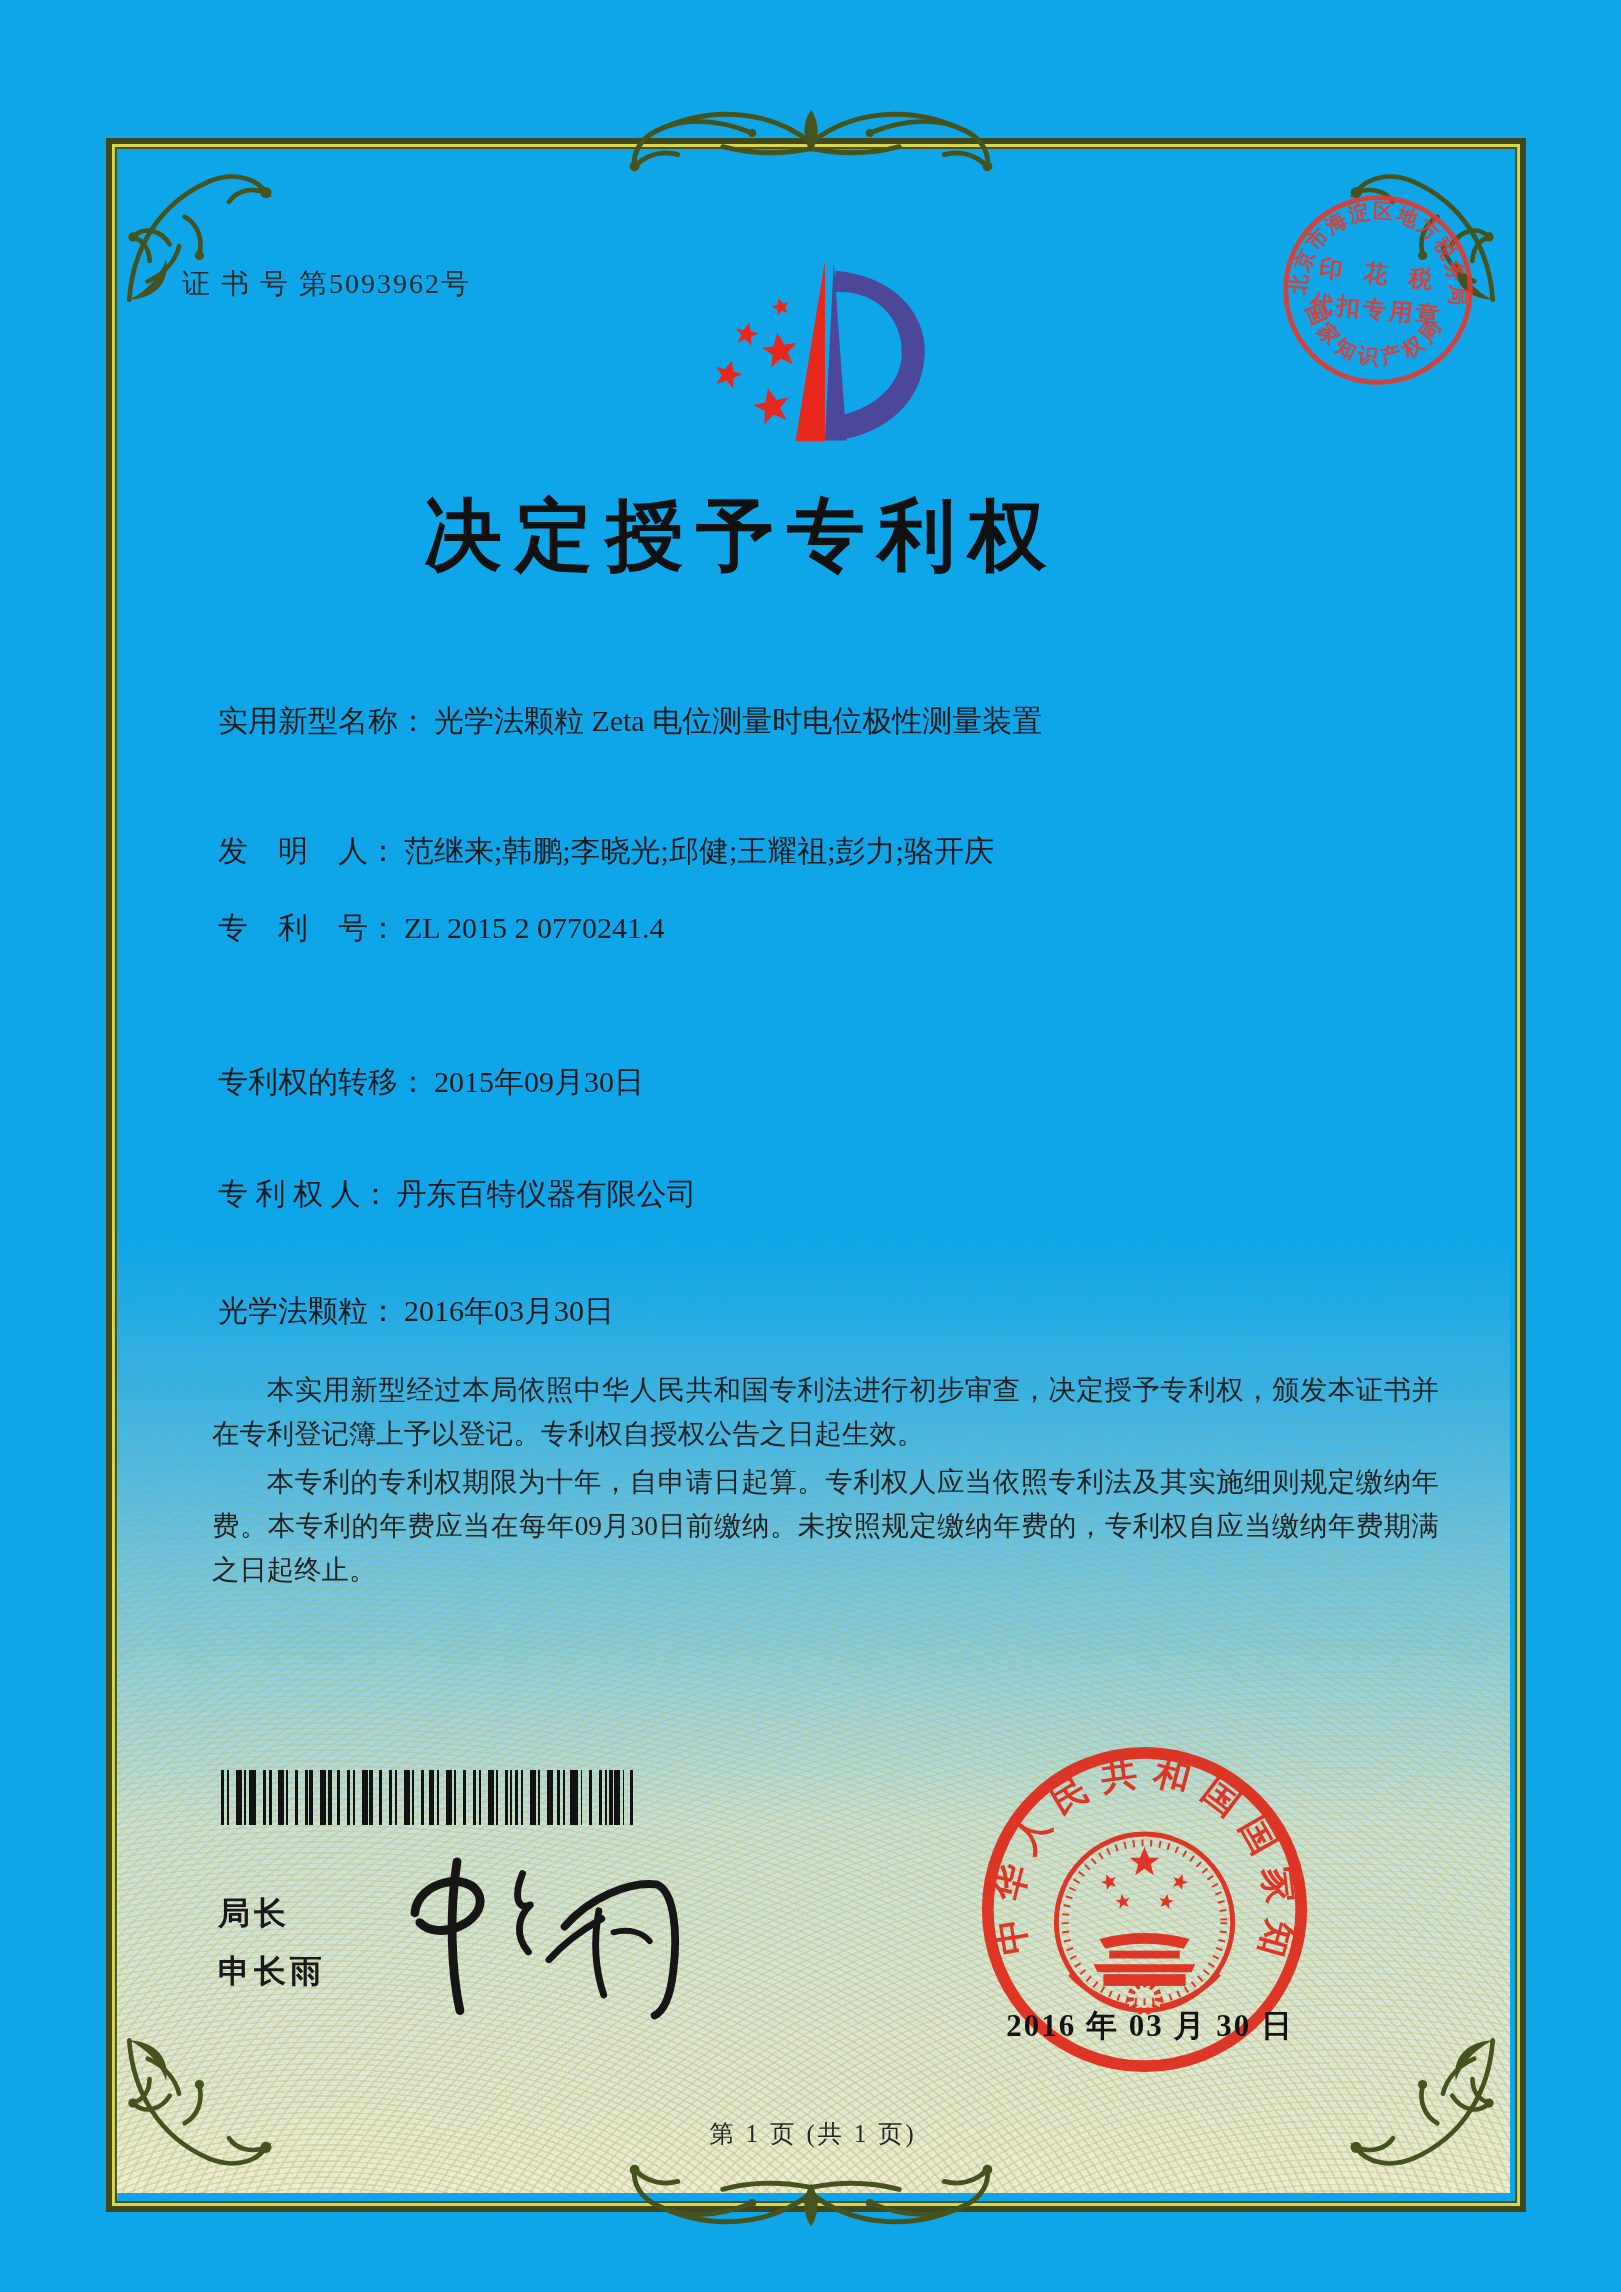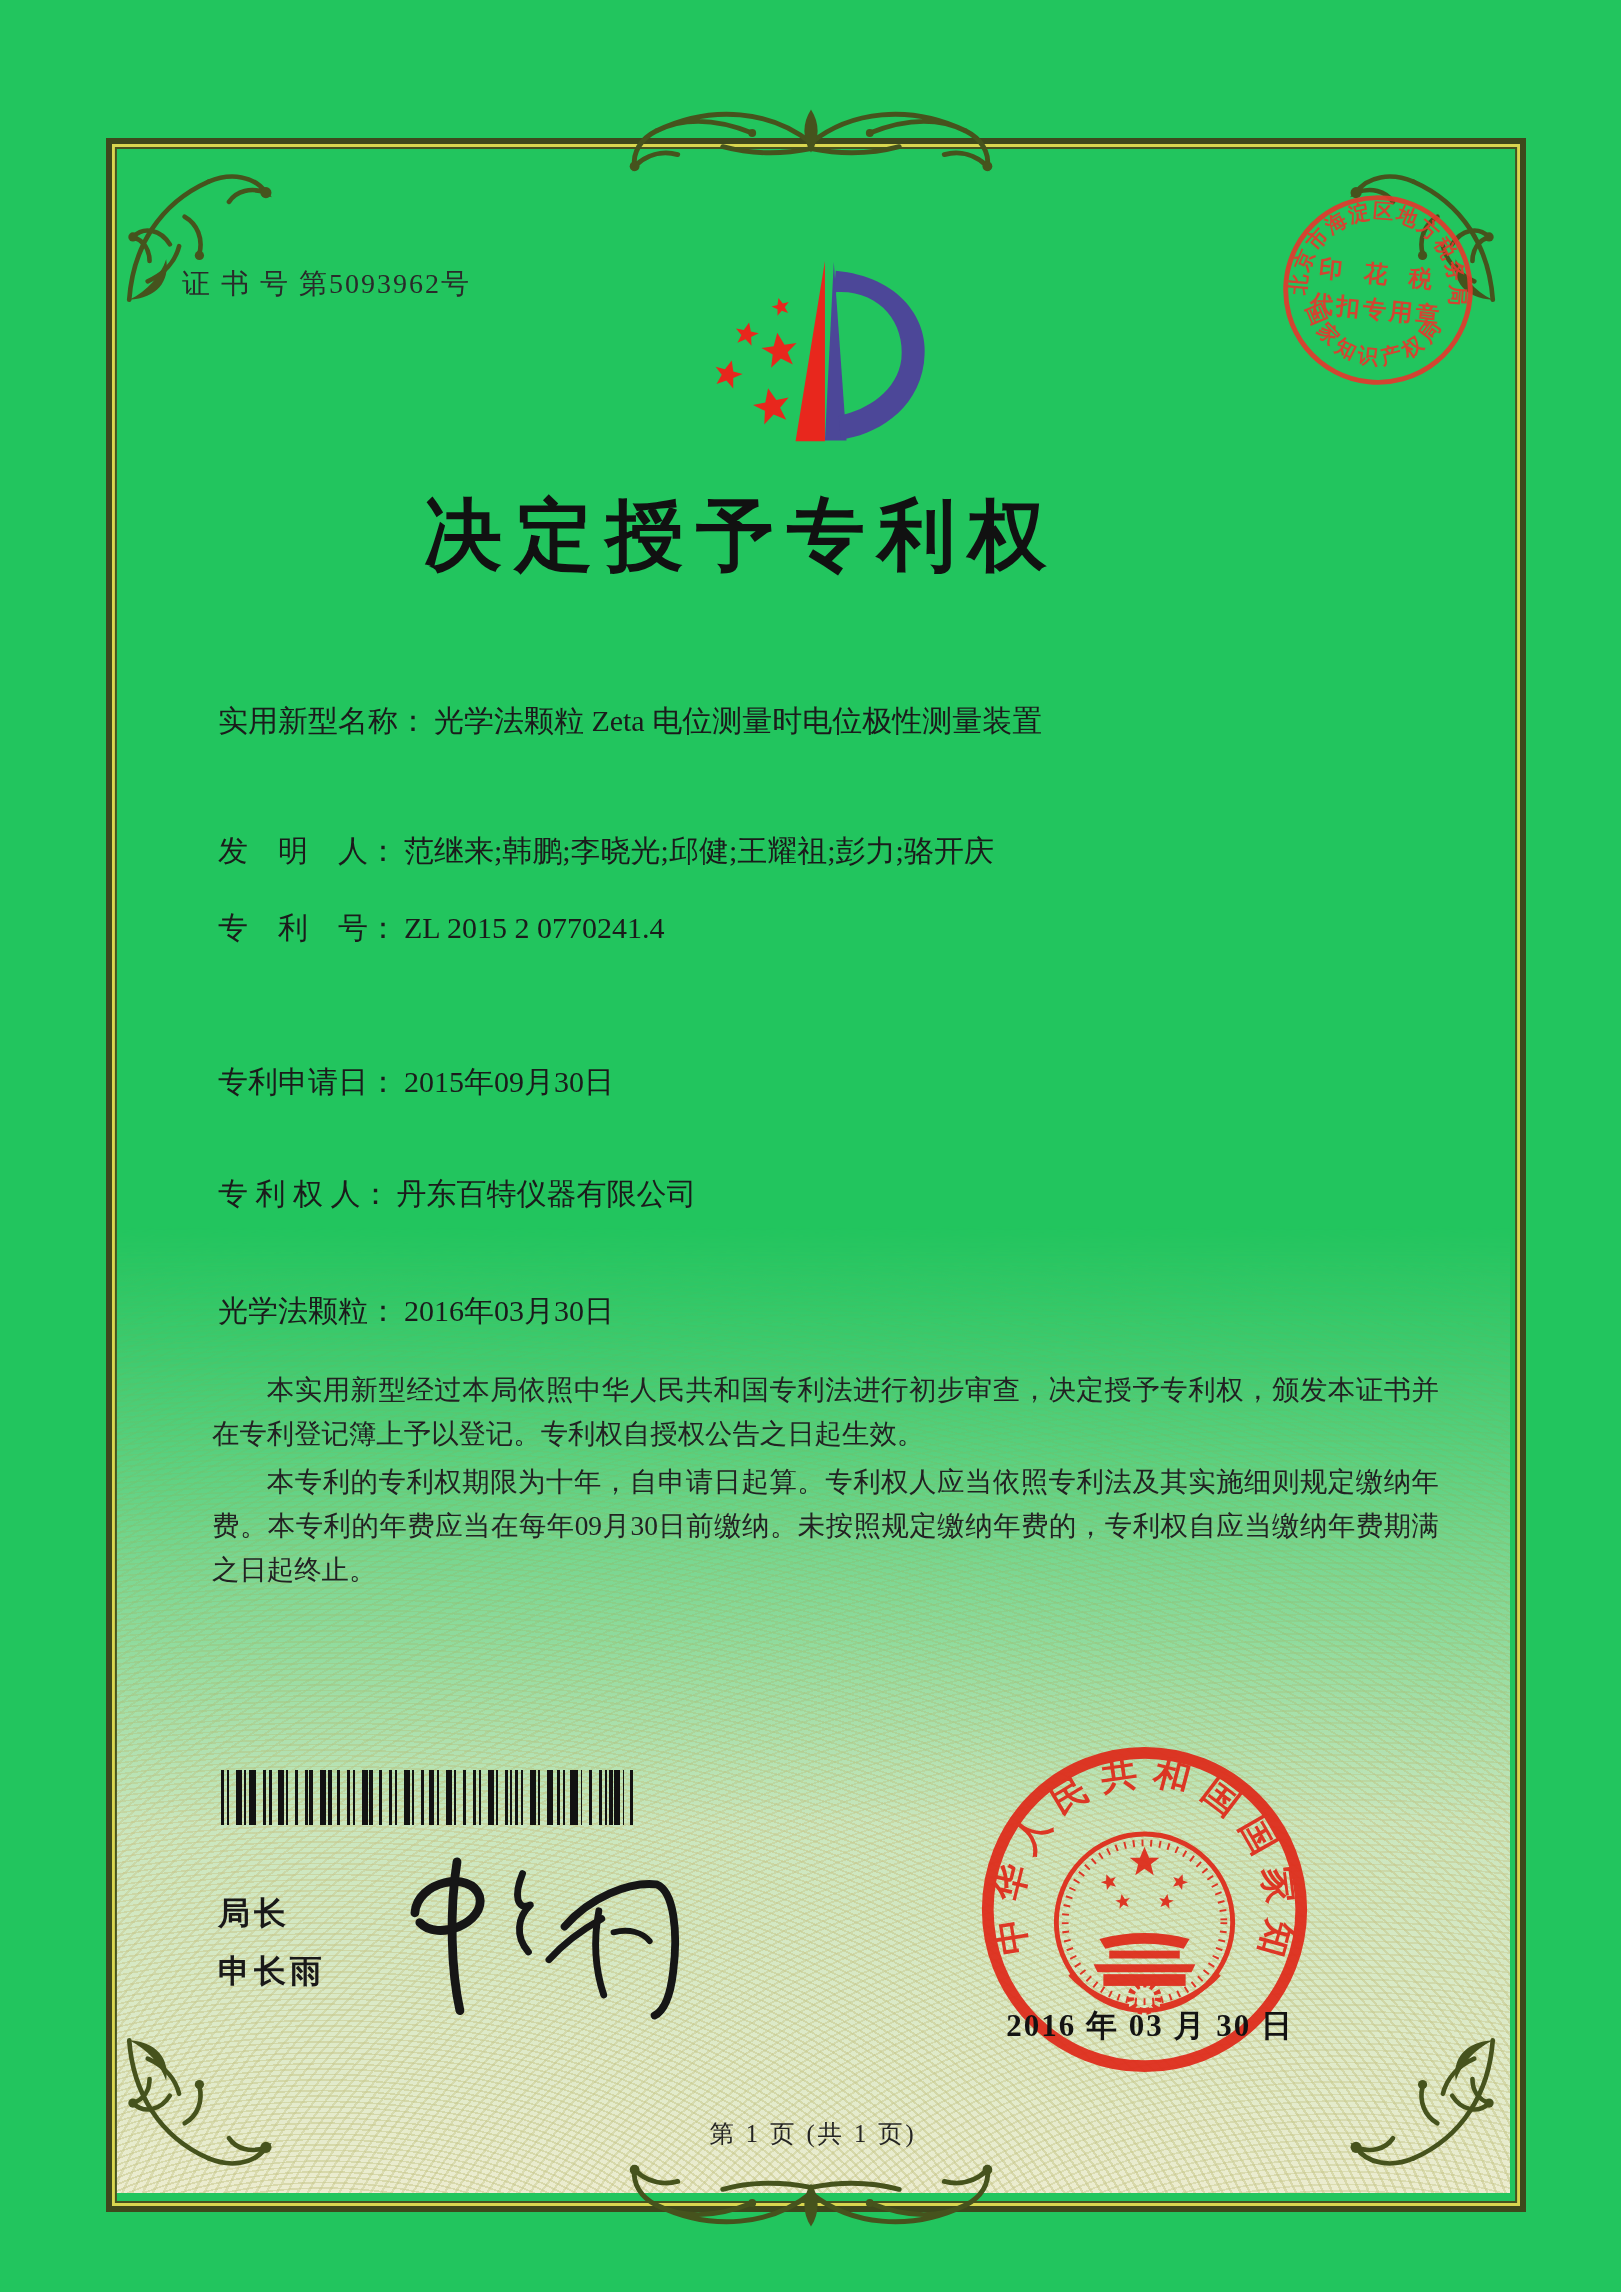--- a/index.html
+++ b/index.html
@@ -1,18 +1,18 @@
 <!DOCTYPE html>
 <html><head>
 <meta charset="utf-8">
 <style>
   html,body{margin:0;padding:0;background:#e9e9e4;}
   .page{
     position:relative;width:1621px;height:2293px;margin:0 auto;
-    background:#22c55e;overflow:hidden;
+    background:#0ea5e9;overflow:hidden;
     font-family:"Liberation Serif","DejaVu Serif",serif;color:#1c1c1c;
   }
   
   .watermark{
     position:absolute;left:114px;top:1225px;width:1396px;height:968px;
     background:
       repeating-radial-gradient(1372px 843px at 15% 118%, rgba(200,200,140,.55) 0 2.5px, rgba(255,255,255,0) 2.5px 8.8px),
       repeating-radial-gradient(1470px 961px at 88% 125%, rgba(198,198,138,.45) 0 2.5px, rgba(255,255,255,0) 2.5px 9.8px),
       linear-gradient(rgba(240,240,218,.55), #ececd0);
     -webkit-mask-image:linear-gradient(to bottom, transparent 0, rgba(0,0,0,.6) 34%, #000 62%);
@@ -143,21 +143,21 @@
     <text font-size="21" letter-spacing="5" fill="#e23a2e"><textPath href="#taxBottom">国家知识产权局</textPath></text>
     <text x="112" y="104" text-anchor="middle" font-size="24" letter-spacing="8" fill="#e23a2e">印 花 税</text>
     <text x="112" y="140" text-anchor="middle" font-size="24" letter-spacing="3" fill="#e23a2e">代扣专用章</text>
   </svg>
 
   <div class="doc-title">决定授予专利权</div>
 
   <div class="field-row" style="top:701px"><span class="lab">实用新型名称：</span><span>光学法颗粒 Zeta 电位测量时电位极性测量装置</span></div>
   <div class="field-row" style="top:831px"><span class="lab">发　明　人：</span><span>范继来;韩鹏;李晓光;邱健;王耀祖;彭力;骆开庆</span></div>
   <div class="field-row" style="top:908px"><span class="lab">专　利　号：</span><span>ZL 2015 2 0770241.4</span></div>
-  <div class="field-row" style="top:1062px"><span class="lab">专利申请日：</span><span>2015年09月30日</span></div>
+  <div class="field-row" style="top:1062px"><span class="lab">专利权的转移：</span><span>2015年09月30日</span></div>
   <div class="field-row" style="top:1174px"><span class="lab">专 利 权 人：</span><span>丹东百特仪器有限公司</span></div>
   <div class="field-row" style="top:1291px"><span class="lab">光学法颗粒：</span><span>2016年03月30日</span></div>
 
   <div class="body-text">
     <p>本实用新型经过本局依照中华人民共和国专利法进行初步审查，决定授予专利权，颁发本证书并在专利登记簿上予以登记。专利权自授权公告之日起生效。</p>
     <p>本专利的专利权期限为十年，自申请日起算。专利权人应当依照专利法及其实施细则规定缴纳年费。本专利的年费应当在每年09月30日前缴纳。未按照规定缴纳年费的，专利权自应当缴纳年费期满之日起终止。</p>
   </div>
 
   <div class="barcode"></div>
 

